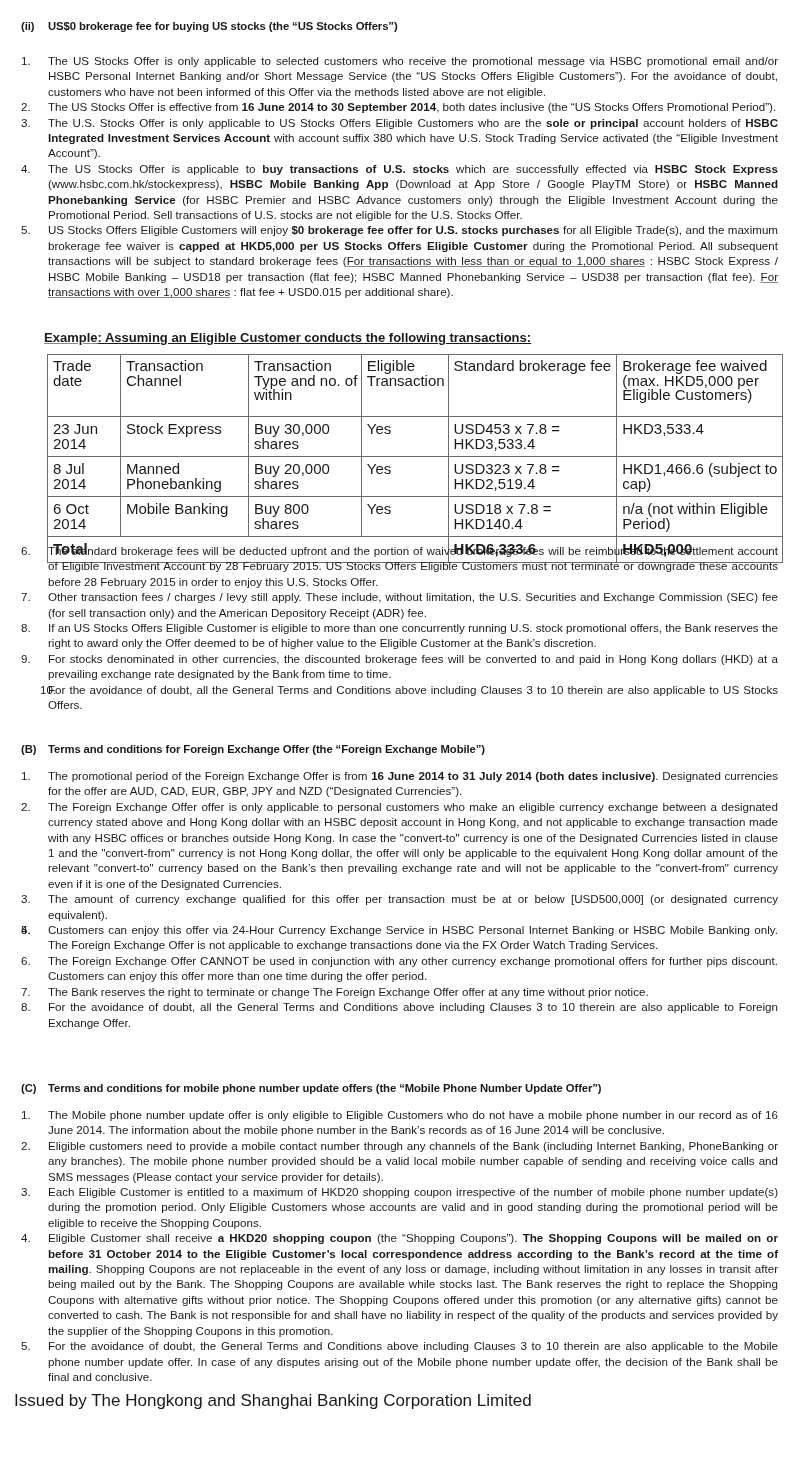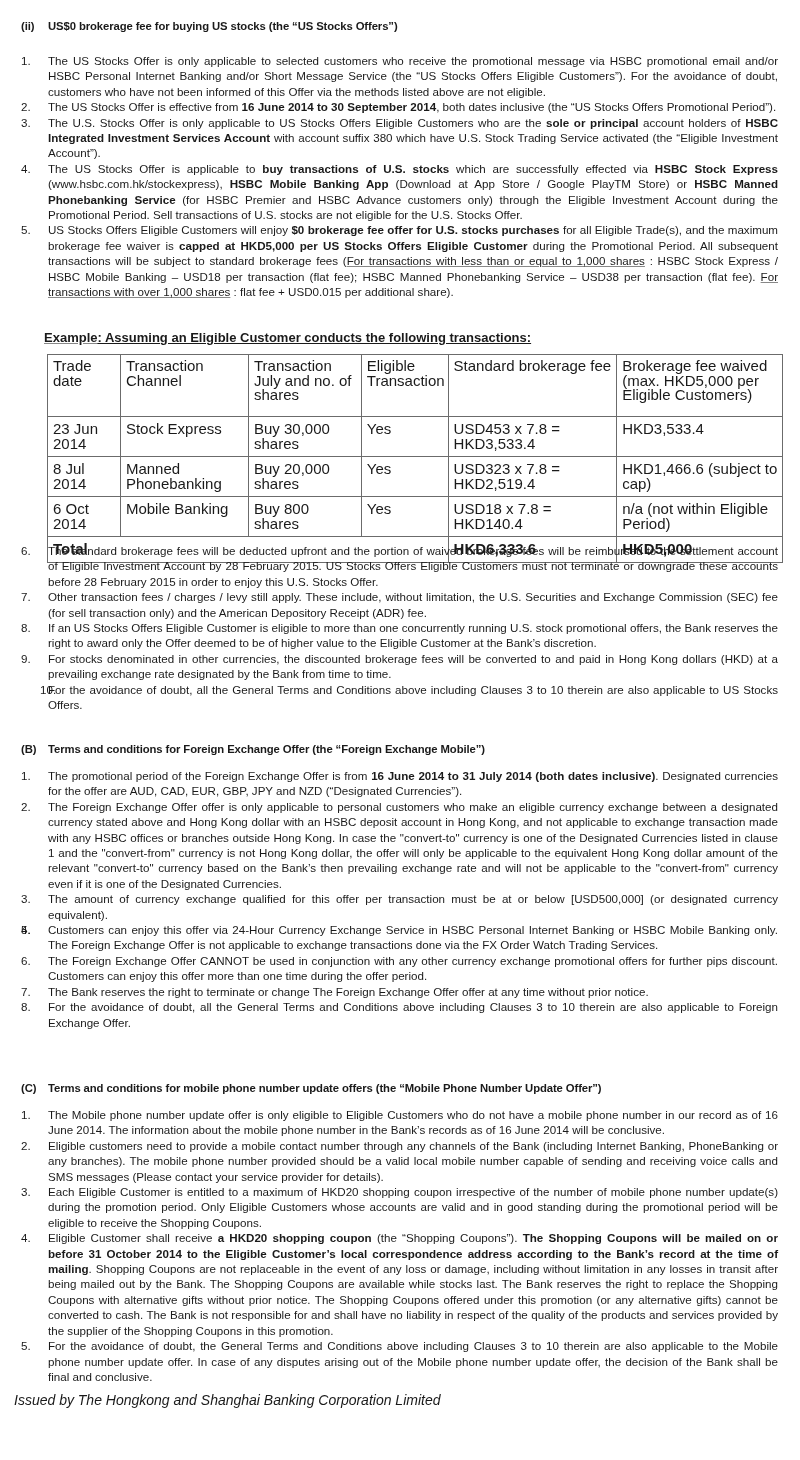--- a/index.html
+++ b/index.html
@@ -24,21 +24,21 @@
   .example-cap { position: absolute; left: 44px; top: 330px; font-weight: bold; font-size: 13px; text-decoration: underline; }
   .example-cap .u { font-weight: bold; }
   table.ex {
     position: absolute; left: 47px; top: 354px; width: 736px;
     border-collapse: collapse; font-size: 15px; line-height: 14.5px;
   }
   table.ex td { border: 1px solid #6b6b6b; padding: 4px 3px 5px 5px; vertical-align: top; }
   table.ex tr.head td { height: 52px; }
   table.ex tr.row td { height: 14px; padding-top: 5px; padding-bottom: 5px; }
   table.ex tr.total td { font-weight: bold; margin-left: 16px; }
-  .footer { position: absolute; left: 14px; top: 1393px; font-size: 14px; font-style: italic; }
+  .footer { position: absolute; left: 14px; top: 1393px; font-size: 17px; }
 </style>
 </head>
 <body>
 
 <div class="page">
 
   <div class="sec-head" style="top:19px">
     <span class="num">(ii)</span><span>US$0 brokerage fee for buying US stocks (the “US Stocks Offers”)</span>
   </div>
   <ol class="clauses" style="top:53px">
@@ -59,21 +59,21 @@
         <col style="width:130px">
         <col style="width:115px">
         <col style="width:69px">
         <col style="width:175px">
         <col style="width:172px">
     </colgroup>
     <tbody>
       <tr class="head">
         <td>Trade date</td>
         <td>Transaction Channel</td>
-        <td>Transaction July and no. of shares</td>
+        <td>Transaction Type and no. of within</td>
         <td>Eligible Transaction</td>
         <td>Standard brokerage fee</td>
         <td>Brokerage fee waived (max. HKD5,000 per Eligible Customers)</td>
       </tr>
       <tr class="row">
         <td>23 Jun 2014</td>
         <td>Stock Express</td>
         <td>Buy 30,000 shares</td>
         <td>Yes</td>
         <td>USD453 x 7.8 = HKD3,533.4</td>

